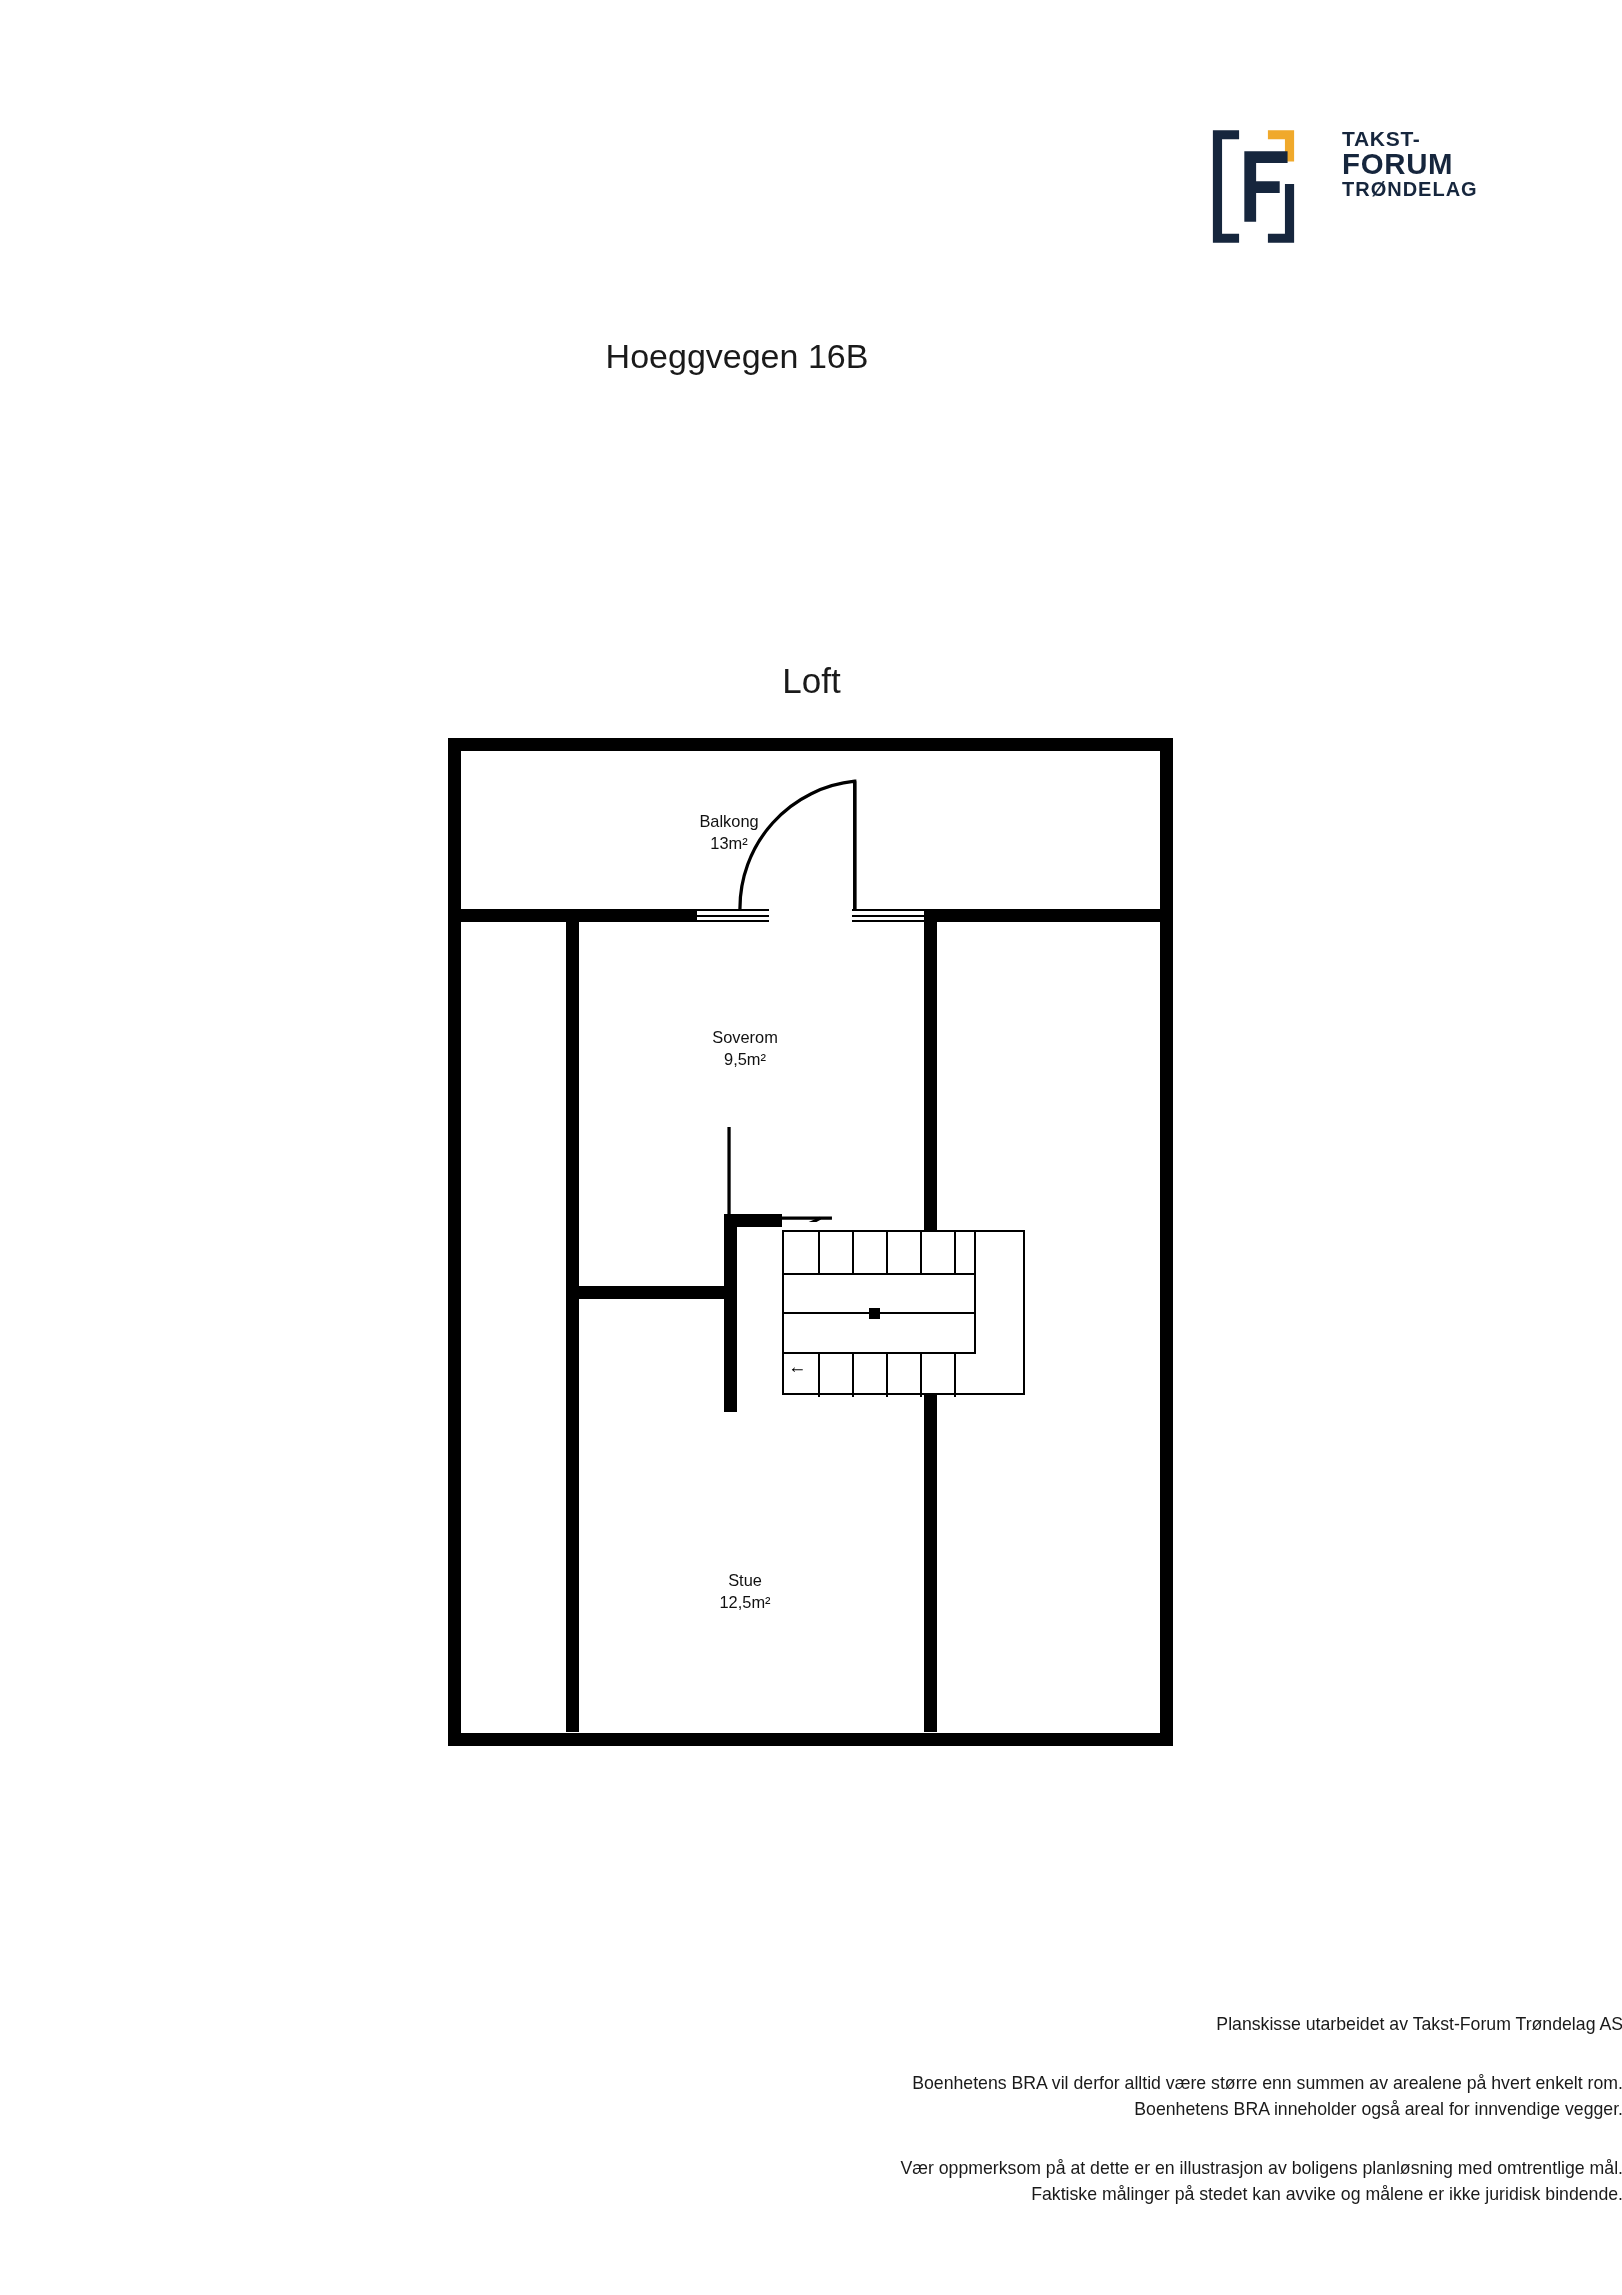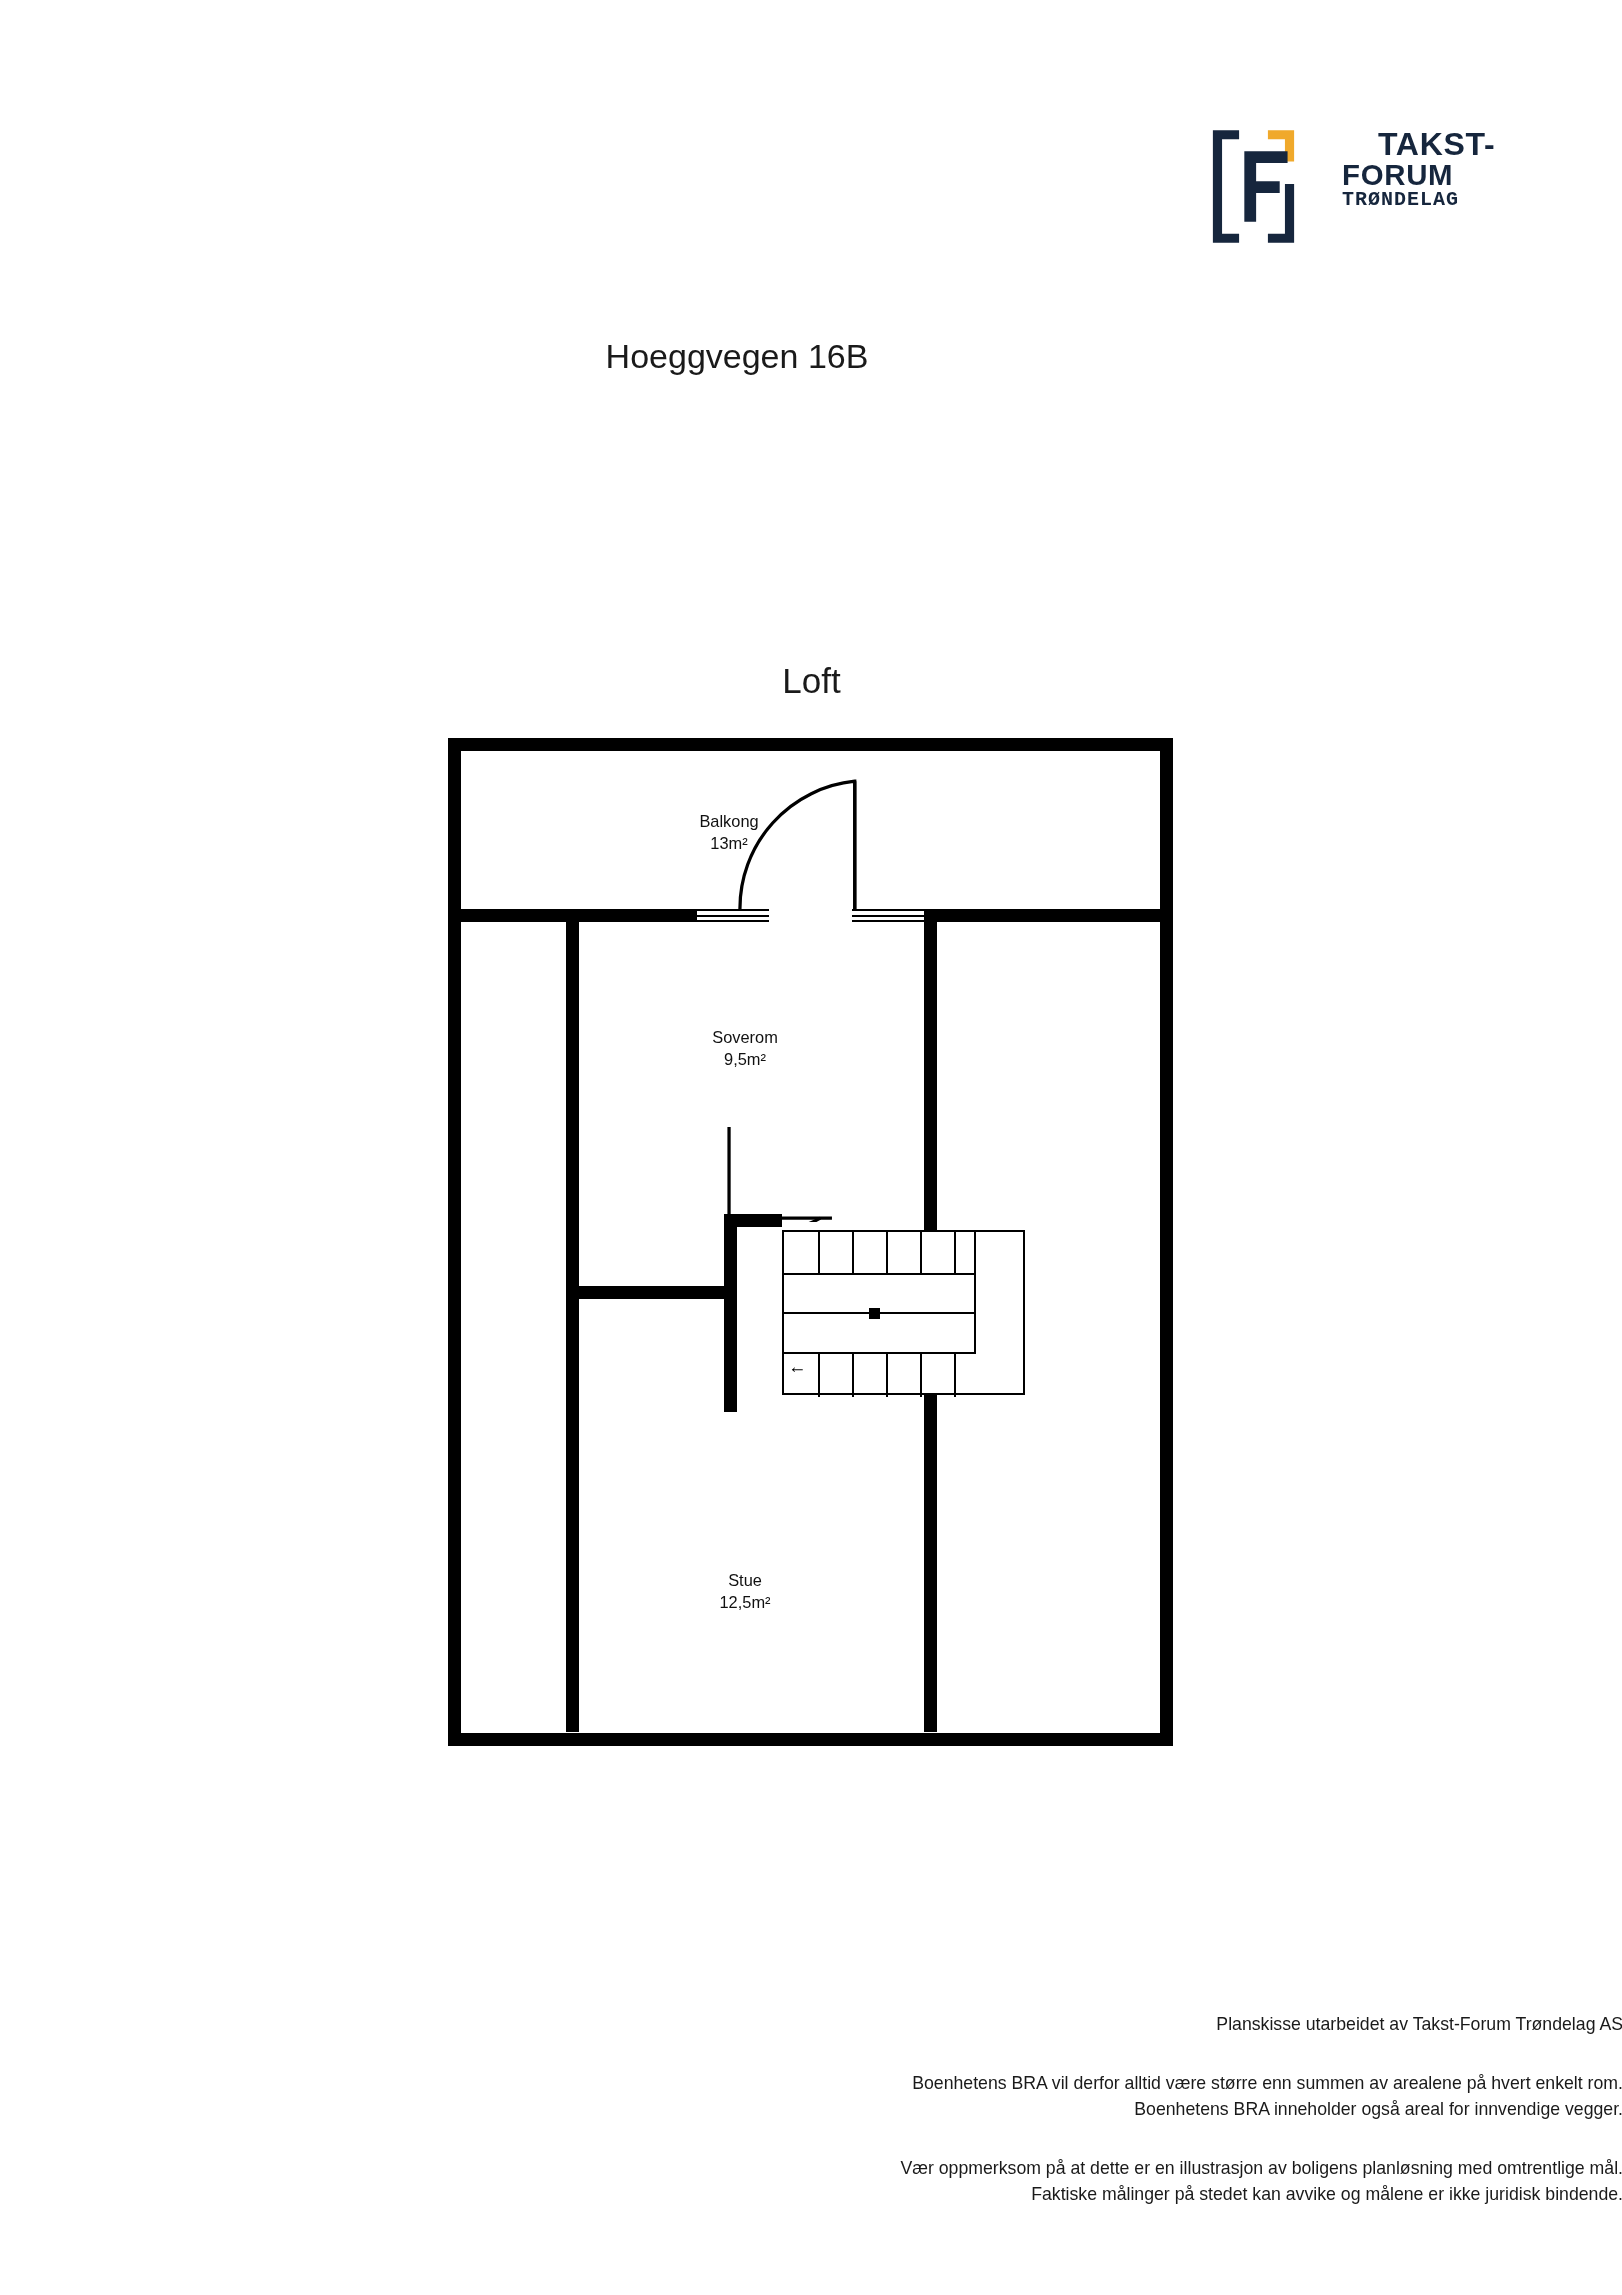--- a/index.html
+++ b/index.html
@@ -34,23 +34,23 @@
   .logo-text {
     position: absolute;
     left: 154px;
     top: 6.5px;
     width: 177px;
     color: #16263d;
     font-weight: bold;
     letter-spacing: 0.7px;
     line-height: 1.02;
   }
-  .logo-line1 { font-size: 32px; margin-left: 36px; }
+  .logo-line1 { font-size: 21px; }
   .logo-line2 { font-size: 29.4px; }
-  .logo-line3 { font-size: 20px; letter-spacing: 1px; font-family: Liberation Mono, monospace; }
+  .logo-line3 { font-size: 20px; letter-spacing: 1px; }
 
   
   .doc-title {
     position: absolute;
     left: 0;
     top: 337px;
     width: 1474px;
     text-align: center;
     font-size: 34px;
     color: #1a1a1a;

